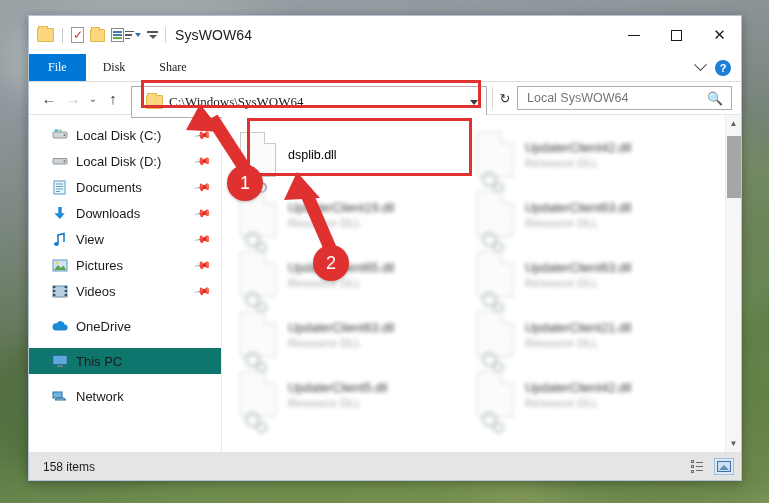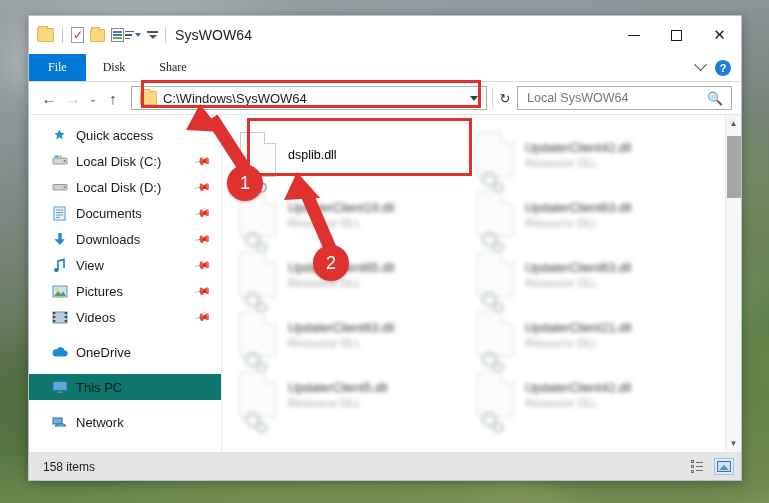--- a/index.html
+++ b/index.html
@@ -98,22 +98,22 @@
 
   
   .addrrow { height:32px; flex:0 0 32px; display:flex; align-items:center;
      padding:0 9px 0 8px; gap:0px; background:#fff; }
   .navbtn { width:24px;height:26px;display:flex;align-items:center;justify-content:center;
      font-size:15px; color:#3b3b3b; }
   .navbtn.dim { color:#c8c8c8; }
   .navbtn.small { width:16px; font-size:10px; color:#5a5a5a; }
   .addrwrap { position:relative; flex:1; height:24px; margin-left:6px; margin-right:5px; }
   .addrbox {
-    height:24px; border:1px solid #adadad; background:#fff; display:flex; align-items:center;
-    padding-left:8px; gap:6px;
+    height:32px; border:1px solid #adadad; background:#fff; display:flex; align-items:center;
+    padding-left:14px; gap:6px;font-family:Liberation Serif, serif;
   }
   .addrtext { font-size:13px; color:#1b1b1b; flex:1; }
   .addr-caret { width:0;height:0;border-left:4px solid transparent;border-right:4px solid transparent;
      border-top:5px solid #3a3a3a; margin-right:8px; }
   .addr-vsep { width:1px;height:22px;background:#d8d8d8; }
   .refresh { width:24px;display:flex;align-items:center;justify-content:center;font-size:13px;color:#333; }
   .searchbox {
     width:215px;height:24px;border:1px solid #adadad;background:#fff;display:flex;align-items:center;
     padding:0 7px 0 9px;
   }
@@ -272,28 +272,20 @@
     <div class="searchbox">
       <span class="ph">Local SysWOW64</span>
       <span class="mag">🔍</span>
     </div>
   </div>
 
   <div class="wbody">
 
     <div class="nav">
 
-      <div class="navitem">
-        <span class="ni-ico">
-          <svg width="15" height="15" viewBox="0 0 16 16">
-              <path d="M8 1.5l1.6 3.6 3.9.4-2.9 2.6.8 3.8L8 10l-3.4 1.9.8-3.8L2.5 5.5l3.9-.4z" fill="#2b8fd6"></path>
-            </svg>
-        </span>
-        <span class="lbl">Quick access</span>
-      </div>
 
       <div class="navitem">
         <span class="ni-ico">
           <svg width="16" height="14" viewBox="0 0 16 14">
               <rect x="1" y="4" width="14" height="6" rx="1" fill="#d0d6da" stroke="#8d989e"></rect>
               <rect x="2.5" y="1.5" width="4" height="2" fill="#3fa9e0"></rect>
               <rect x="7.5" y="1.5" width="2" height="2" fill="#7ac943"></rect>
               <circle cx="12.5" cy="7" r="1" fill="#6b7a80"></circle>
             </svg>
         </span>

